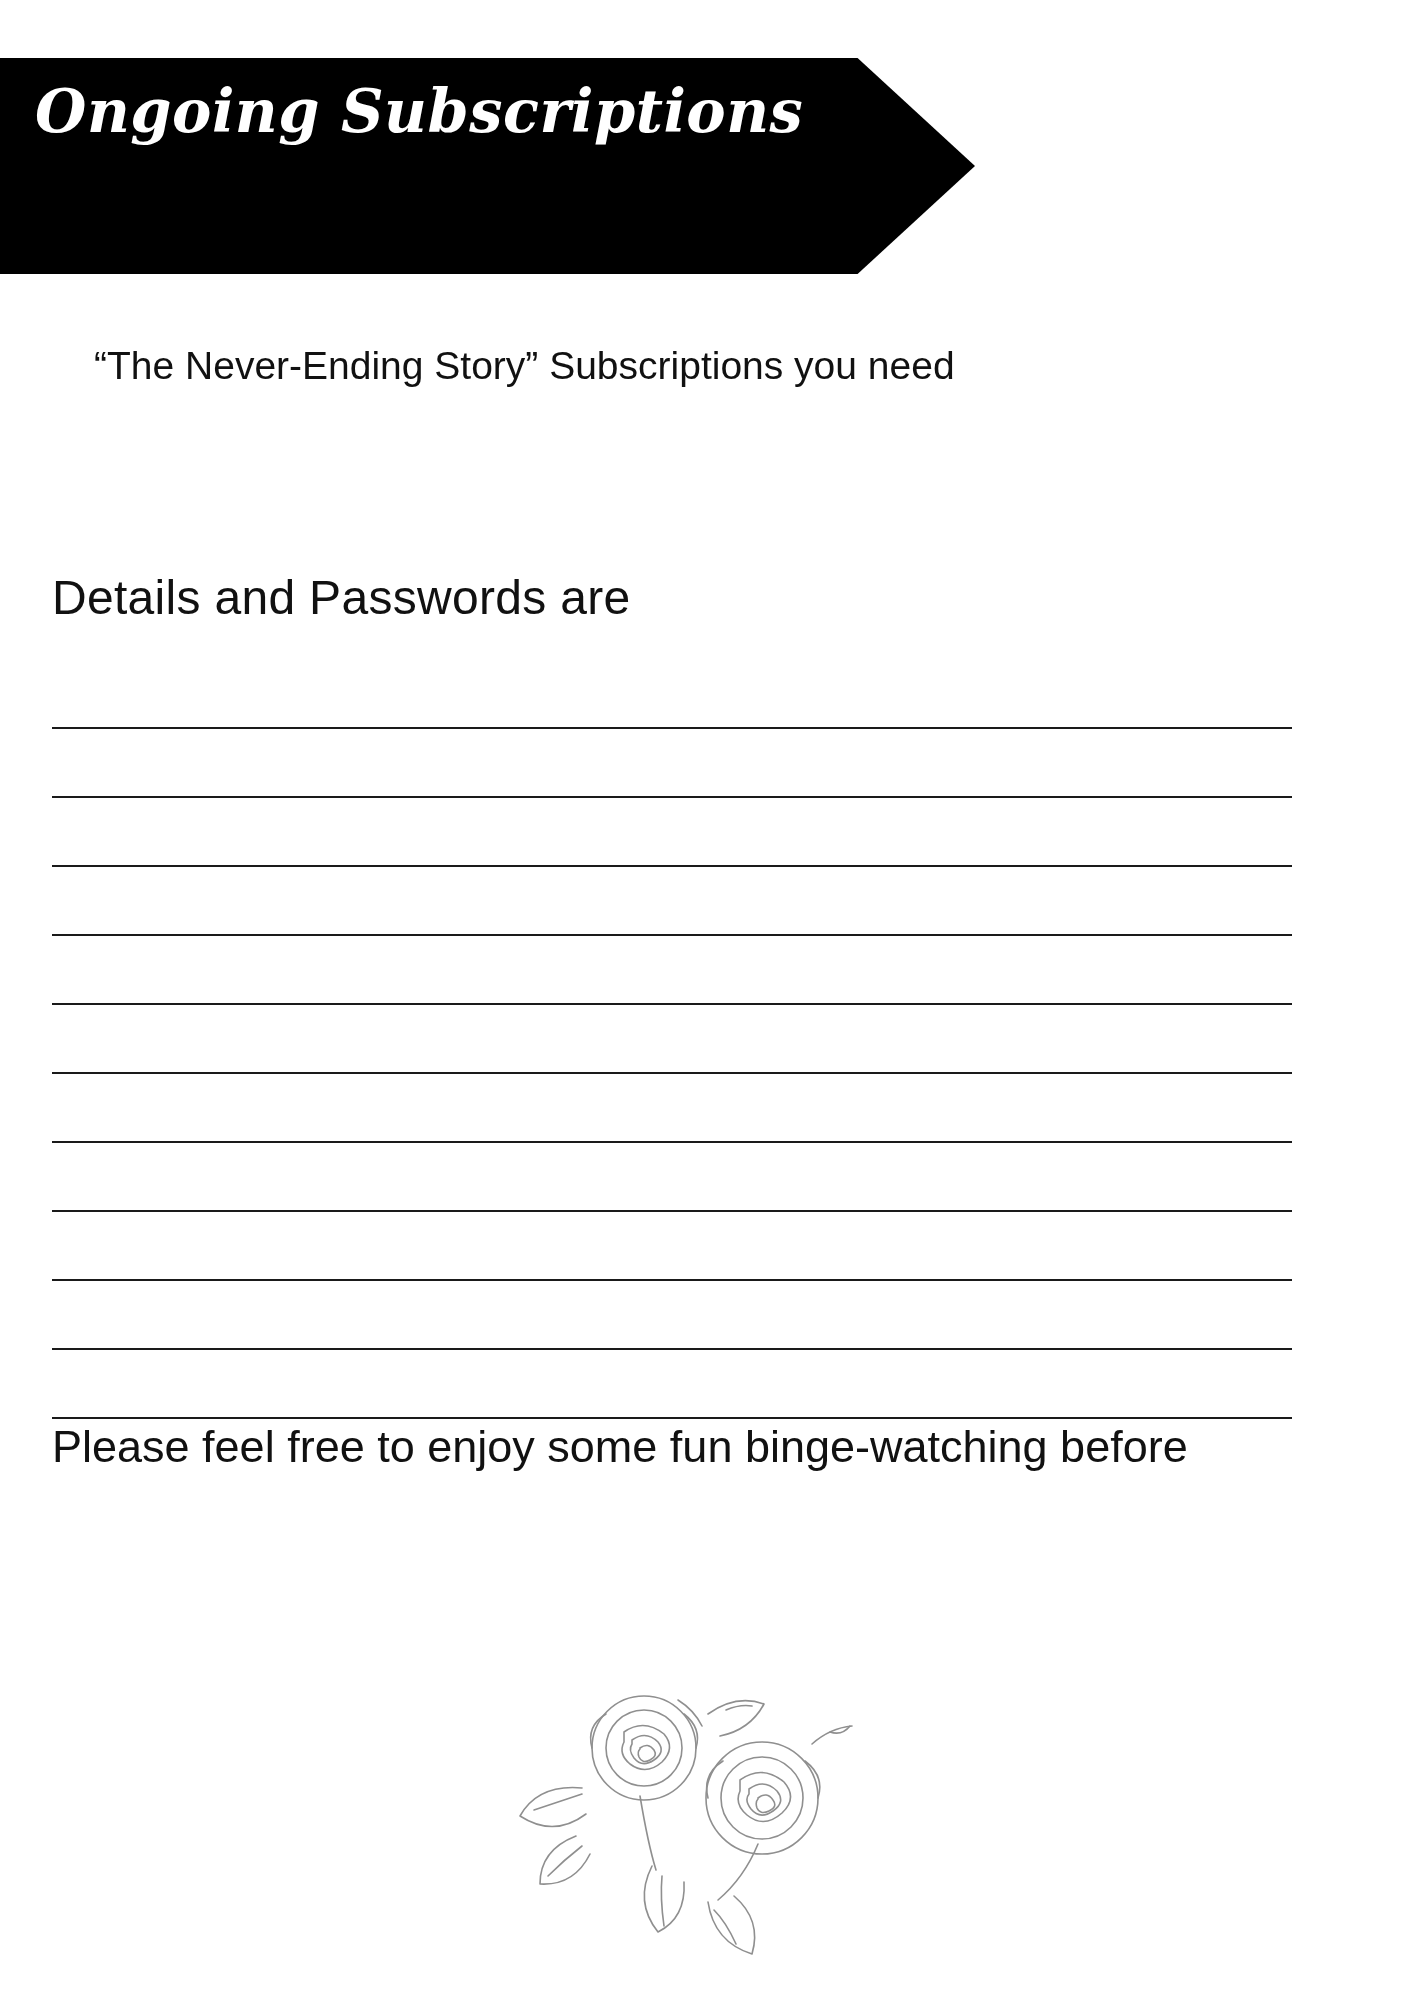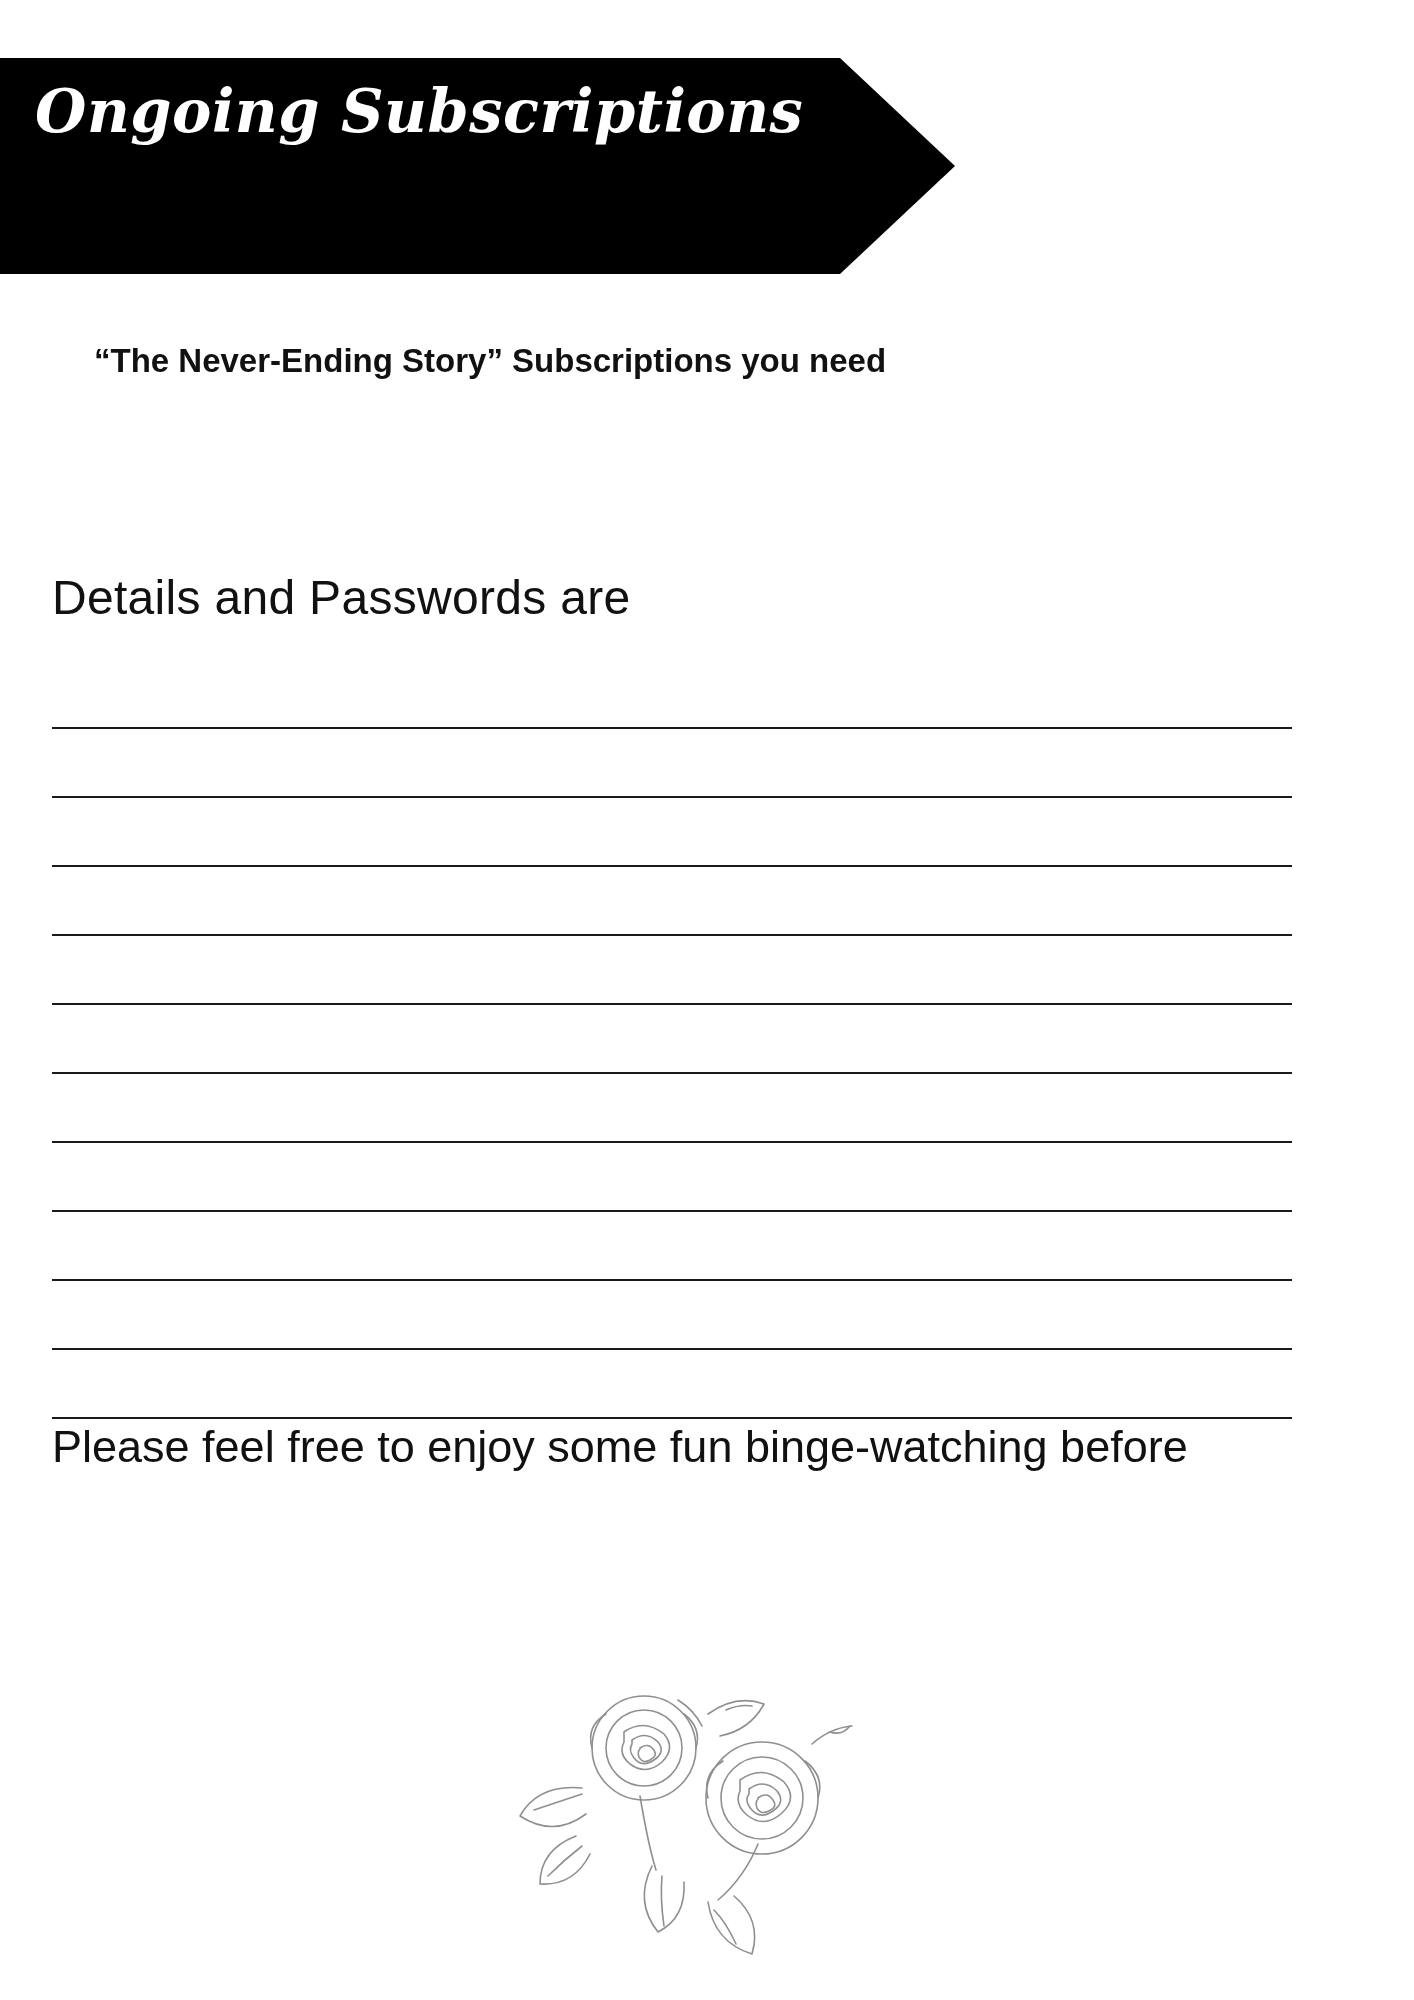--- a/index.html
+++ b/index.html
@@ -15,20 +15,21 @@
     overflow: hidden;
   }
 
   
   .banner {
     position: absolute;
     left: 0;
     top: 58px;
     width: 955px;
     height: 216px;
+    padding-left: 20px;
   }
   .banner-shape {
     position: absolute;
     left: 0;
     top: 0;
     width: 100%;
     height: 100%;
   }
   .banner-text {
     position: absolute;
@@ -47,25 +48,24 @@
     display: block;
     white-space: nowrap;
   }
 
   
   .intro {
     position: absolute;
     left: 94px;
     top: 338px;
     width: 1100px;
-    font-size: 33px;
+    font-size: 39px;
     line-height: 1.42;
     color: #111111;
     font-family: "Liberation Sans", sans-serif;
-    font-weight: bold;
   }
   .intro span {
     display: block;
   }
 
   .details-label {
     position: absolute;
     left: 52px;
     top: 570px;
     font-size: 48px;

